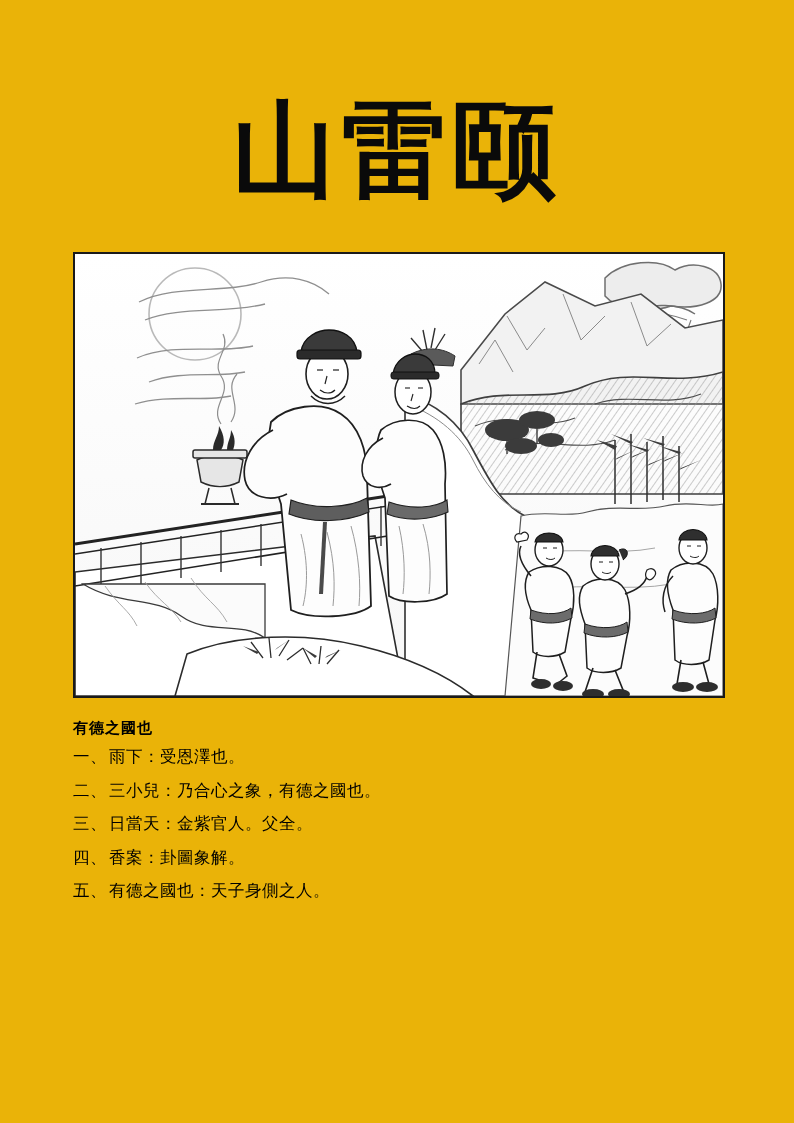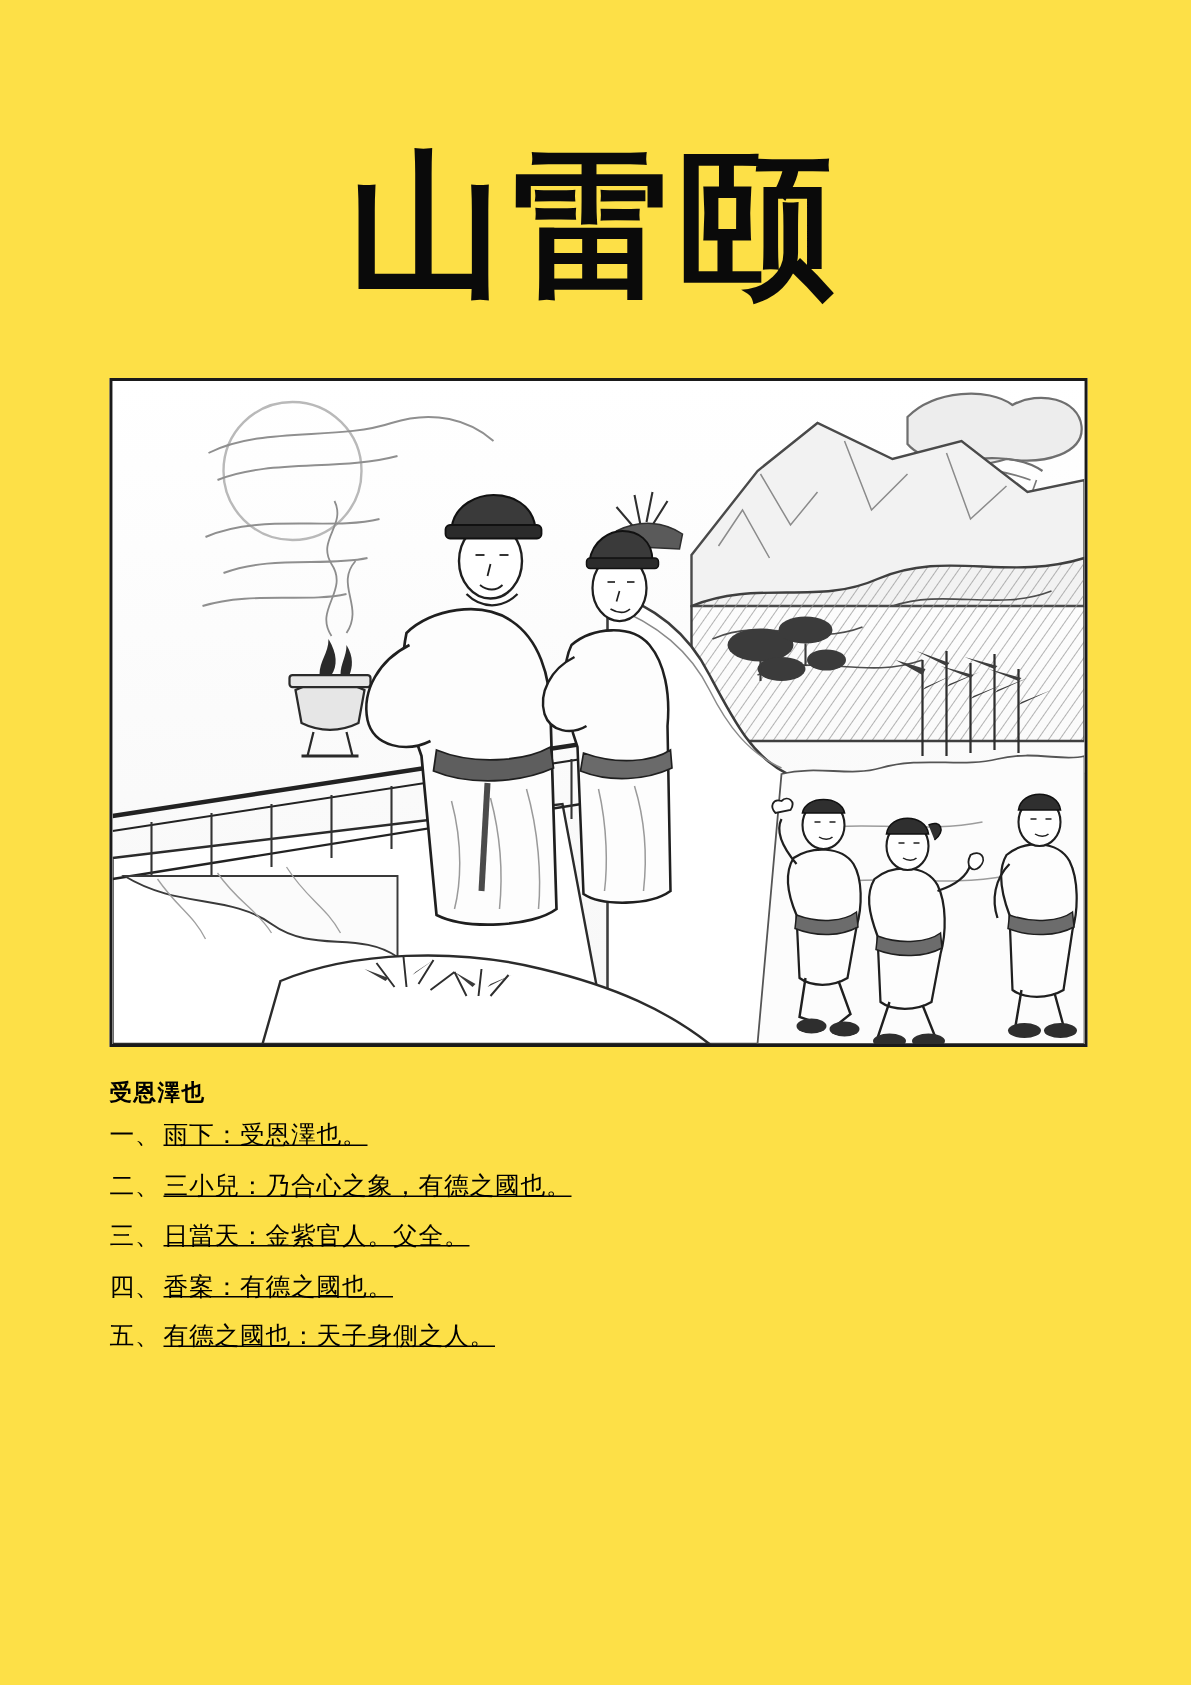--- a/index.html
+++ b/index.html
@@ -11,21 +11,21 @@
     width: 794px;
     height: 1123px;
     font-family: "DejaVu Sans", "Liberation Sans", sans-serif;
     color: #000000;
     position: relative;
     overflow: hidden;
   }
   .page {
     position: absolute;
     inset: 0;
-    background: #fde047;
+    background: #eab308;
   }
 
   
   .title {
     position: absolute;
     left: 0;
     right: 0;
     top: 96px;
     text-align: center;
     font-family: "DejaVu Sans", "Liberation Sans", sans-serif;
@@ -66,21 +66,20 @@
     font-size: 15px;
     font-weight: 700;
     line-height: 1.6;
     margin-bottom: 9px;
     letter-spacing: 1px;
   }
   .caption-list {
     list-style: none;
     margin: 0;
     padding: 0;
-    text-decoration: underline;
   }
   .caption-list li {
     font-size: 16.5px;
     line-height: 1.0;
     padding: 0 0 17px 0;
     letter-spacing: 0.5px;
     white-space: nowrap;
   }
   .num {
     display: inline-block;
@@ -362,33 +361,33 @@
       <g fill="#3a3a3a">
         <path d="M182 400 L168 392 L184 398 Z"></path>
           <path d="M200 396 L214 386 L202 394 Z"></path>
         <path d="M240 404 L228 394 L242 402 Z"></path>
           <path d="M250 404 L266 396 L252 402 Z"></path>
       </g>
     </svg>
   </div>
 
   <div class="caption">
-    <div class="caption-heading">受恩澤也</div>
+    <div class="caption-heading">有德之國也</div>
     <ul class="caption-list">
       <li>
         <span class="num">一、</span><span>雨下：受恩澤也。</span>
       </li>
       <li>
         <span class="num">二、</span><span>三小兒：乃合心之象，有德之國也。</span>
       </li>
       <li>
         <span class="num">三、</span><span>日當天：金紫官人。父全。</span>
       </li>
       <li>
-        <span class="num">四、</span><span>香案：有德之國也。</span>
+        <span class="num">四、</span><span>香案：卦圖象解。</span>
       </li>
       <li>
         <span class="num">五、</span><span>有德之國也：天子身側之人。</span>
       </li>
     </ul>
   </div>
 
 </div>
 
 </body></html>

